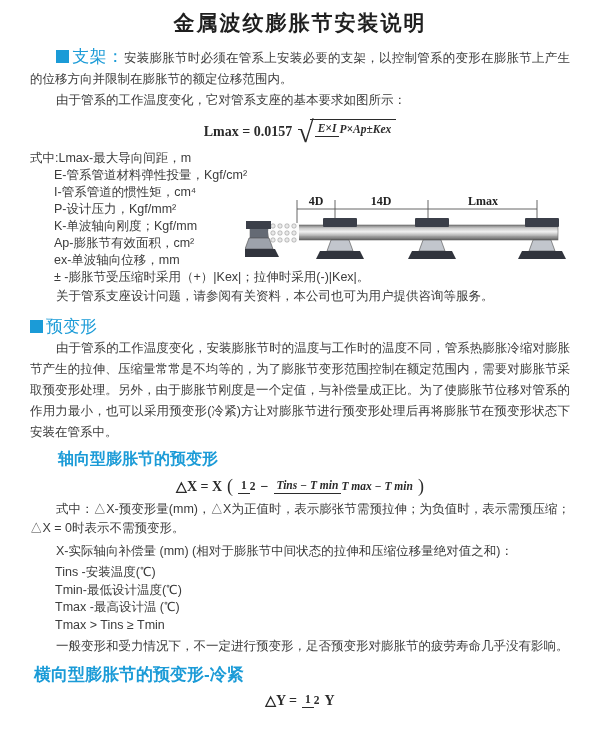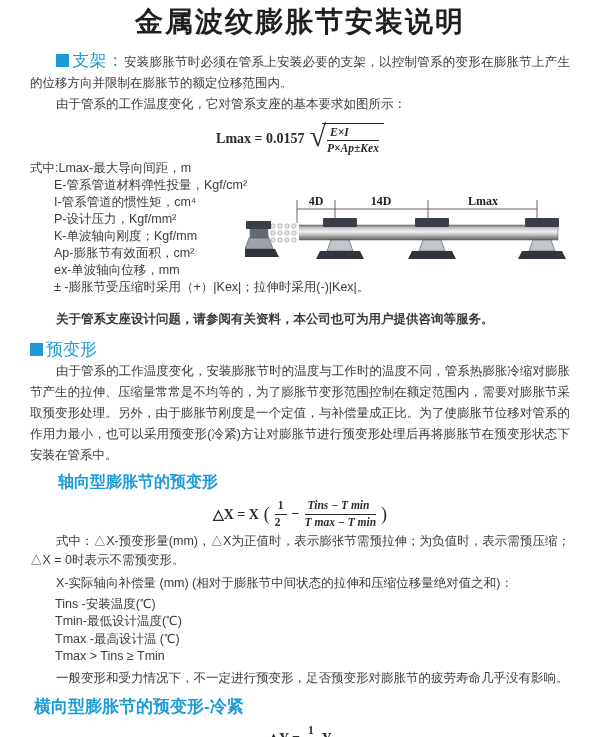--- a/index.html
+++ b/index.html
@@ -3,51 +3,51 @@
 <meta charset="utf-8">
 <style>
   :root { --accent:#1b9bd7; }
   * { box-sizing:border-box; }
   html,body { margin:0; padding:0; background:#ffffff; }
   .page {
     width:600px; height:737px; position:relative; background:#fff;
     font-family:"Liberation Sans", sans-serif; color:#3b3b3b; overflow:hidden;
   }
   .title {
-    margin:0; padding-top:3px; text-align:center; font-size:28px; font-weight:bold;
+    margin:0; padding-top:9px; text-align:center; font-size:21px; font-weight:bold;
     color:#1f1f1f; letter-spacing:2px;
   }
   .content { padding:0 30px; }
   .para { margin:0; font-size:12.5px; line-height:21px; text-align:justify; }
   .para.first { margin-top:9px; text-indent:0; }
   .indent { text-indent:26px; }
   .sec-head { font-size:17px; font-weight:normal; color:var(--accent); margin-left:26px; }
   .sec-head.block { display:block; margin-left:0; margin-top:9px; line-height:22px; }
   .sq { display:inline-block; width:13px; height:13px; background:var(--accent);
         margin-right:3px; vertical-align:-1px; }
   .formula {
     display:flex; justify-content:center; align-items:center; gap:5px;
     font-family:"Liberation Serif", serif; font-weight:bold; color:#2b2b2b; font-size:14px;
   }
   .f1 { margin:8px 0 4px; }
   .f2 { margin:7px 0 3px; }
   .f3 { margin:6px 0 3px; }
-  .frac { display:inline-flex; flex-direction:column; text-align:left;
+  .frac { display:inline-flex; flex-direction:row; text-align:right;
           font-size:11.5px; line-height:1.15; }
   .frac .num { border-bottom:1.2px solid #2b2b2b; padding:0 3px 1px; }
   .frac .den { padding-top:1px; }
   .frac.it .num, .frac.it .den { font-style:italic; }
   .sqrt { display:inline-flex; align-items:flex-start; }
   .rad { font-size:30px; font-weight:normal; line-height:26px; margin-right:-4px; }
   .rootbox { border-top:1.6px solid #2b2b2b; padding:2px 5px 0; display:inline-flex; }
   .paren { font-size:18px; font-weight:normal; }
   .defs { margin-top:5px; }
   .def { font-size:12.5px; line-height:17px; padding-left:24px; }
   .def.first { padding-left:0; }
-  .note { margin-top:13px;font-weight:bold; }
+  .note { margin-top:0; }
   .sub-head { font-size:16px; font-weight:bold; color:var(--accent);
               margin:6px 0 0 28px; line-height:20px; }
   .sub-head.l2 { margin:7px 0 0 4px; font-size:17px; line-height:22px; }
   .pred-para { line-height:21px; }
   .explain { line-height:19px; margin-top:2px; }
   .xline { margin-top:3px; }
   .tlines { margin-top:2px; }
   .tline { font-size:12.5px; line-height:17.5px; padding-left:25px; }
   .general { margin-top:2px; }
   .diagram { position:absolute; left:245px; top:192px; width:352px; height:80px; }

